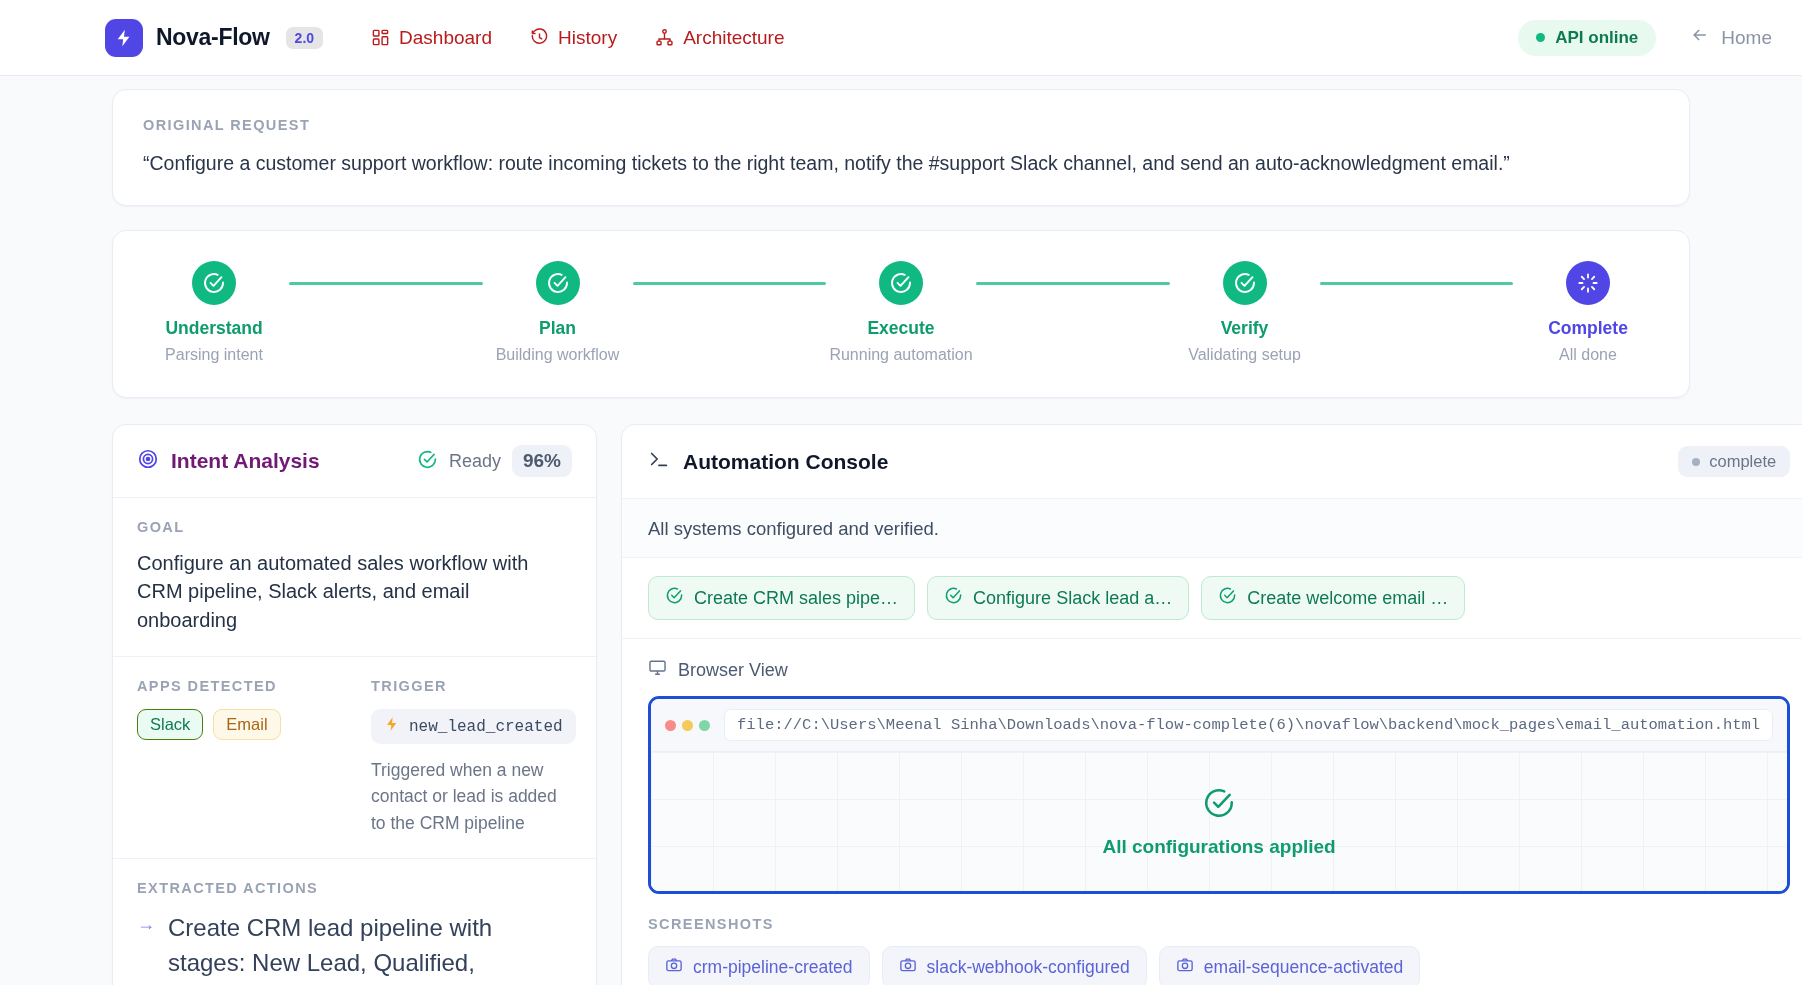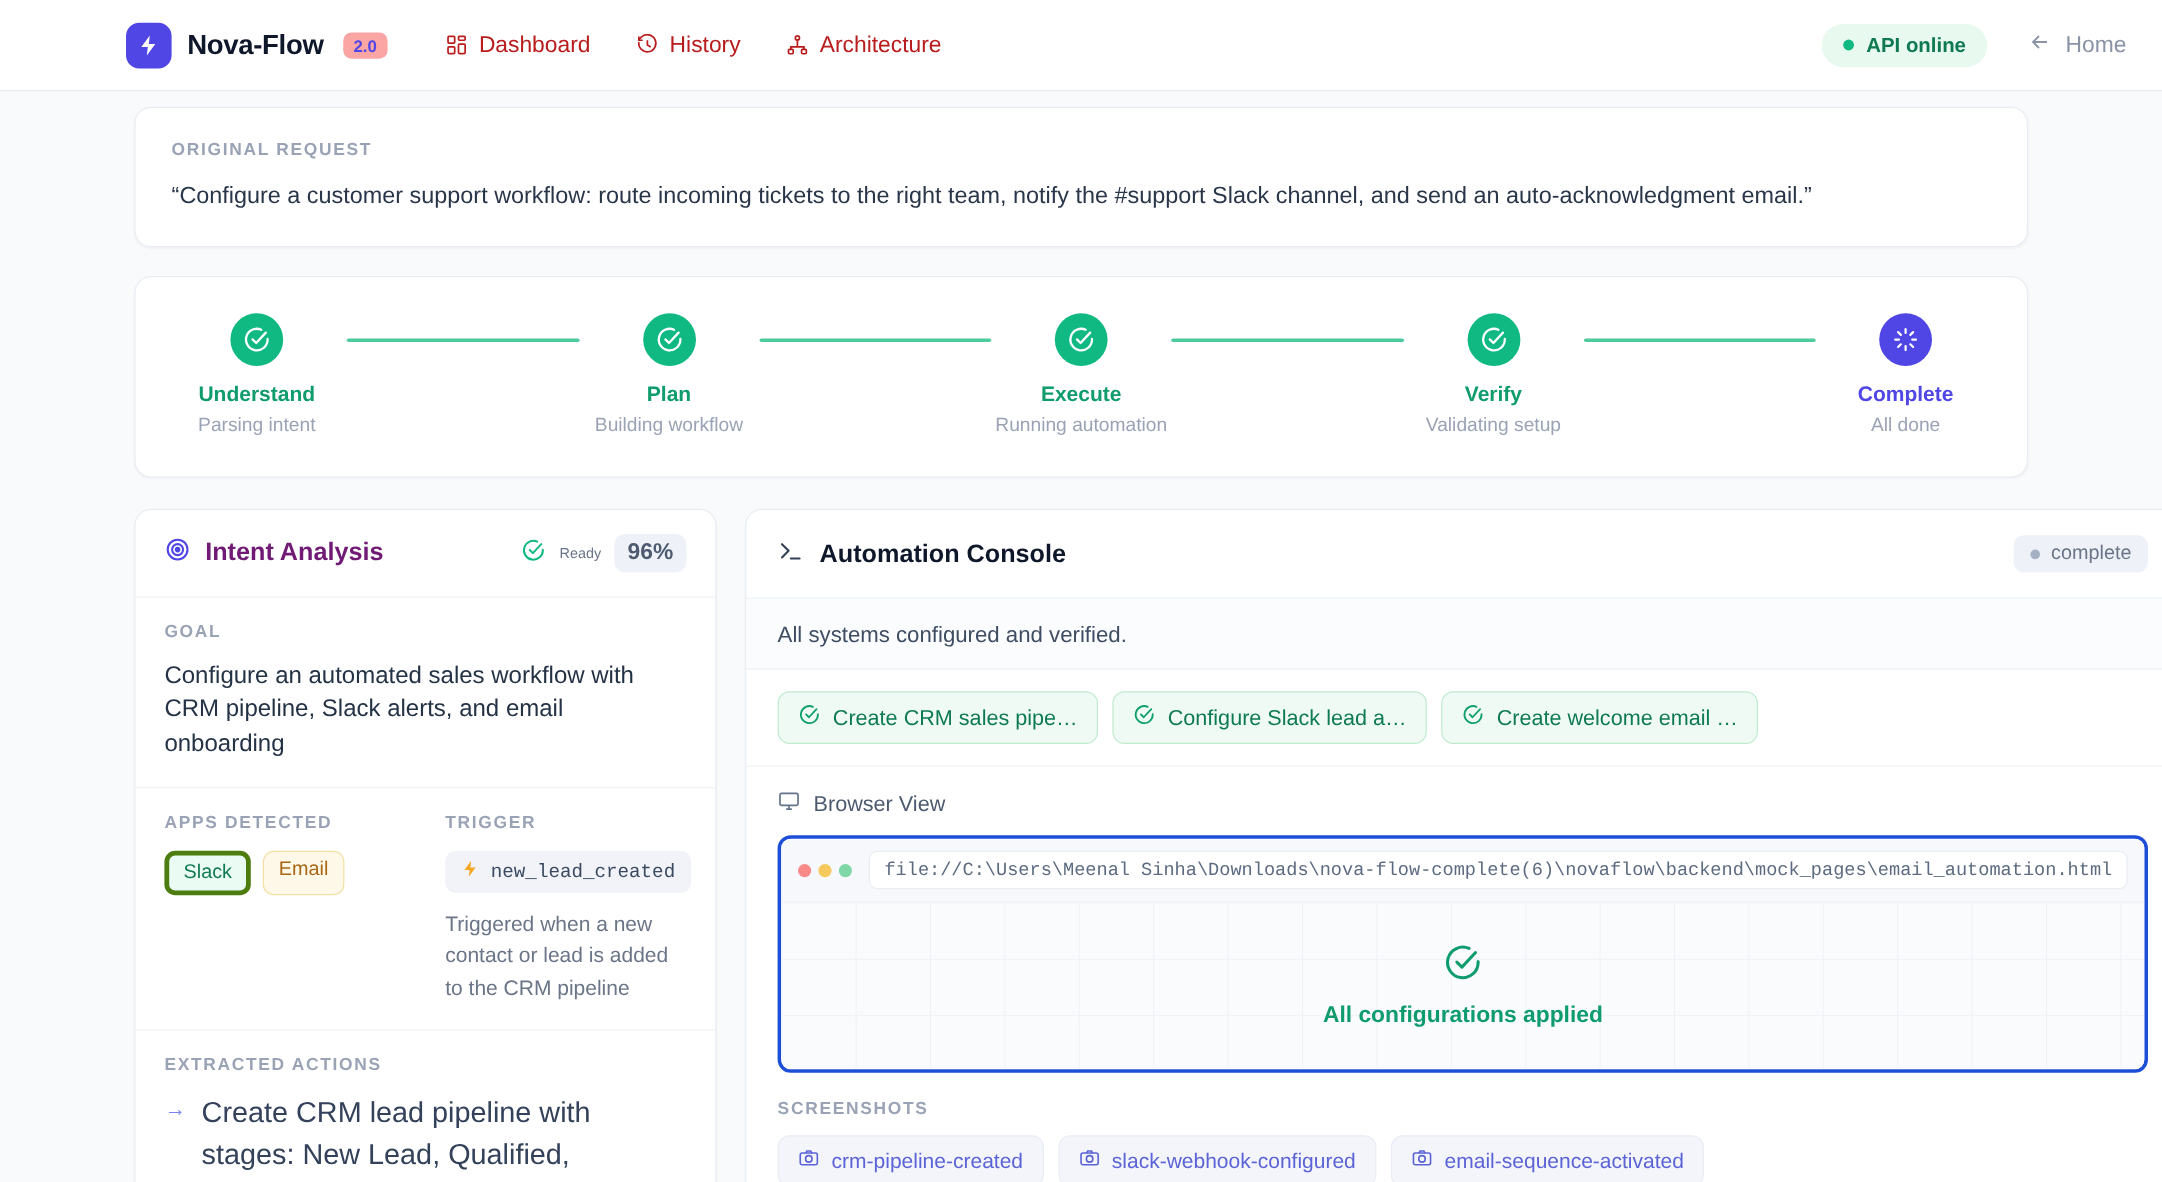--- a/index.html
+++ b/index.html
@@ -25,21 +25,21 @@
   .brand { display: flex; align-items: center; gap: 13px; }
   .brand-logo {
     width: 38px; height: 38px; border-radius: 11px;
     background: #4f46e5;
     display: flex; align-items: center; justify-content: center;
     color: #fff; font-size: 21px; line-height: 1;
   }
   .brand-name { font-size: 23px; font-weight: bold; color: #0f172a; letter-spacing: -0.3px; }
   .brand-ver {
     font-size: 14px; font-weight: bold; color: #4f46e5;
-    background: #fca5a5; border-radius: 7px; padding: 3px 9px;
+    background: #e5e5e5; border-radius: 7px; padding: 3px 9px;
     margin-left: 3px;
   }
   .nav { display: flex; align-items: center; gap: 38px; margin-left: 48px; }
   .nav-item {
     display: flex; align-items: center; gap: 9px;
     font-size: 19px; color: #b91c1c; cursor: pointer;
   }
   .nav-item svg { display: block; }
   .topbar-right { margin-left: auto; display: flex; align-items: center; gap: 34px; }
   .api-pill {
@@ -98,33 +98,33 @@
   
   .panel-head {
     display: flex; align-items: center;
     padding: 20px 24px; border-bottom: 1px solid #eef1f6;
   }
   .panel-title {
     display: flex; align-items: center; gap: 12px;
     font-size: 21px; font-weight: bold; color: #701a75;
   }
   .ready-wrap { margin-left: auto; display: flex; align-items: center; gap: 11px; }
-  .ready-text { font-size: 12px; color: #6b7588; }
+  .ready-text { font-size: 18px; color: #6b7588; }
   .pct-badge {
     background: #eef1f7; color: #4d5a70; border-radius: 9px;
     font-size: 19px; font-weight: bold; padding: 5px 11px;
   }
   .section { padding: 21px 24px 22px 24px; border-bottom: 1px solid #eef1f6; }
   .goal-text { margin-top: 14px; font-size: 20px; line-height: 1.42; color: #243246; }
 
   .two-up { display: flex; gap: 34px; }
   .two-up > div:first-child { width: 200px; flex: none; }
   .chips { margin-top: 15px; display: flex; gap: 10px; }
   .chip { border-radius: 9px; font-size: 16.5px; padding: 5px 12px; }
-  .chip.green { background: #e9fbf2; border: 4px solid #4d7c0f; color: #117a55; }
+  .chip.green { background: #e9fbf2; border: 1px solid #4d7c0f; color: #117a55; }
   .chip.amber { background: #fdf8e7; border: 1px solid #f3e0a6; color: #a96716; }
   .trigger-pill {
     margin-top: 15px; display: inline-flex; align-items: center; gap: 9px;
     background: #f1f3f8; border-radius: 9px; padding: 7px 13px;
     font-family: "Liberation Mono", monospace;
     font-size: 16px; color: #3b4a61;
   }
   .trigger-desc { margin-top: 13px; font-size: 17.5px; line-height: 1.5; color: #6b7588; }
 
   .actions { margin-top: 15px; display: flex; flex-direction: column; gap: 15px; }

